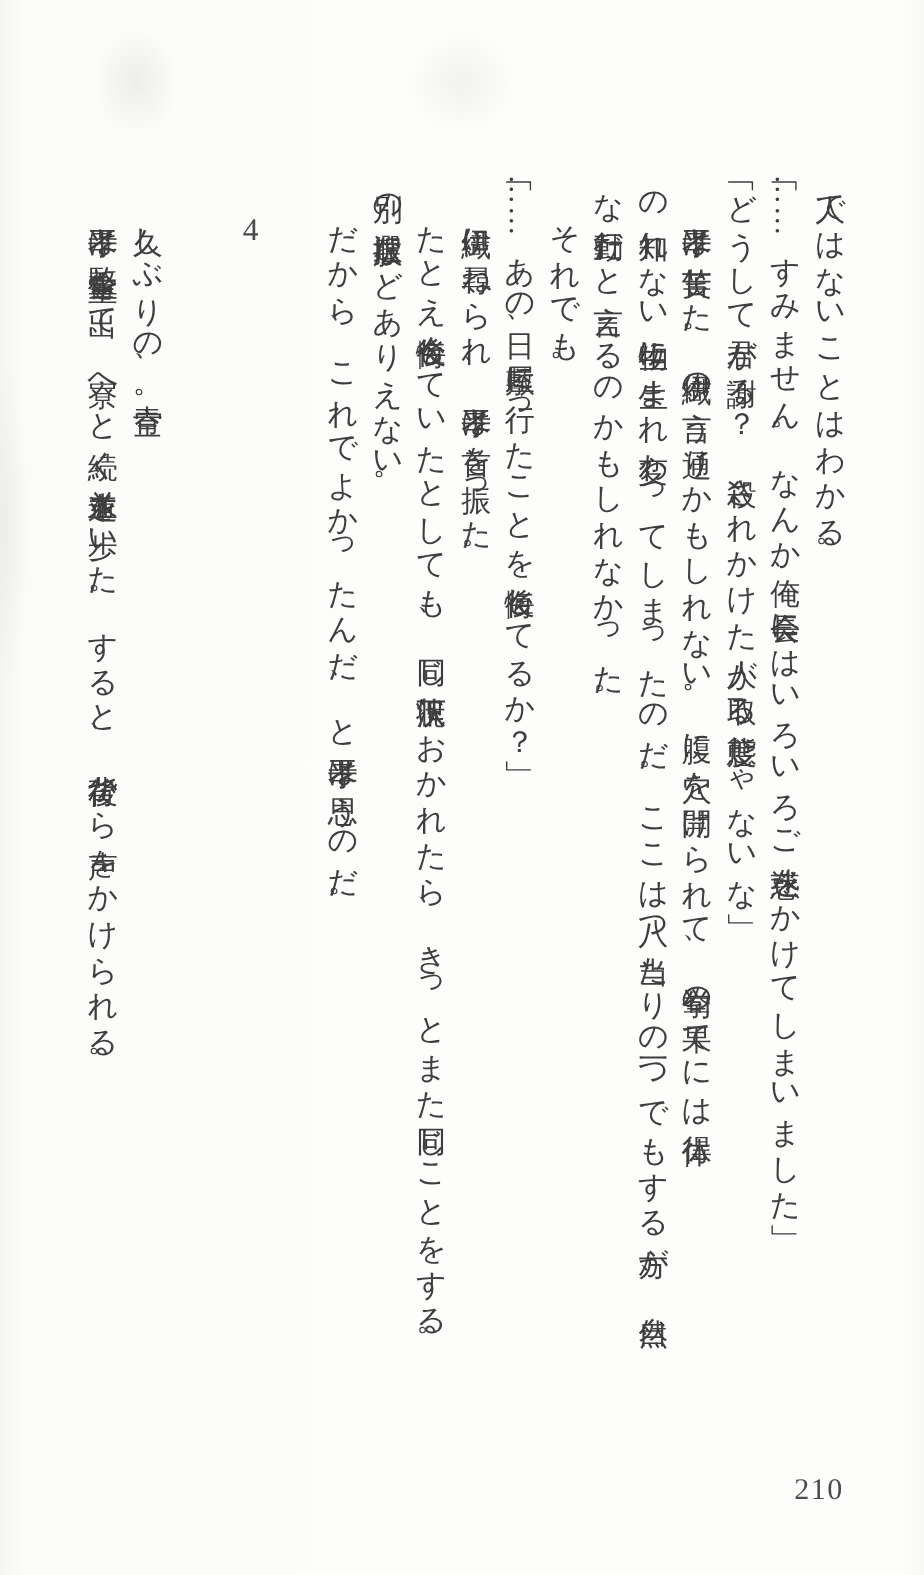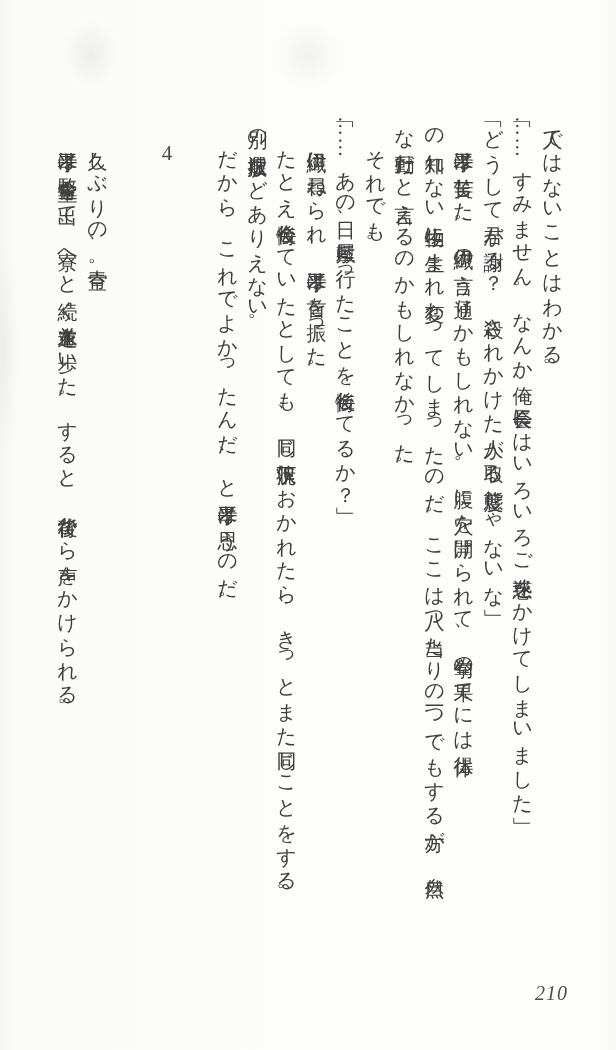--- a/index.html
+++ b/index.html
@@ -63,23 +63,22 @@
     width: 34px;
     text-align: center;
     font-size: 21px;
     color: #4a4a4a;
   }
   .page-number {
     position: absolute;
     left: 524px;
     top: 982px;
     width: 44px;
-    text-align: right;
+    text-align: center;
     font-size: 20px;
-    font-style: italic;
     color: #4c4c50;
     letter-spacing: 1px;
   }
 </style>
 </head>
 <body>
 
 <div class="page">
   <div class="smudge s1"></div>
   <div class="smudge s2"></div>

